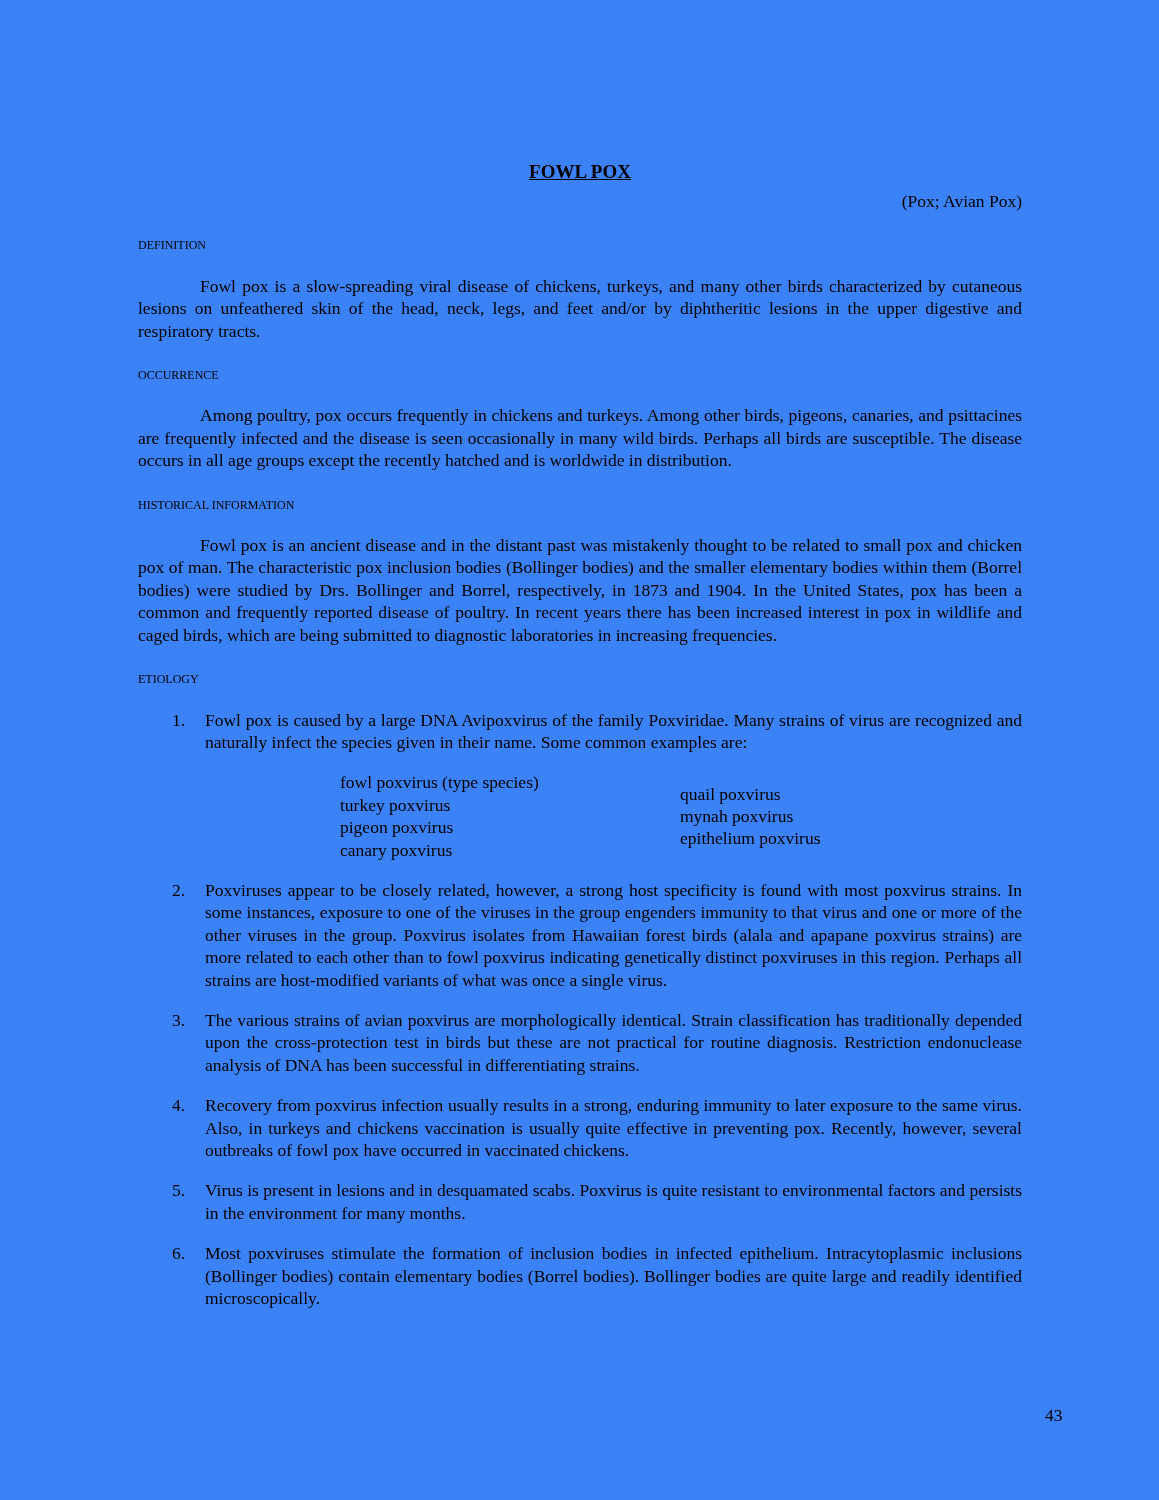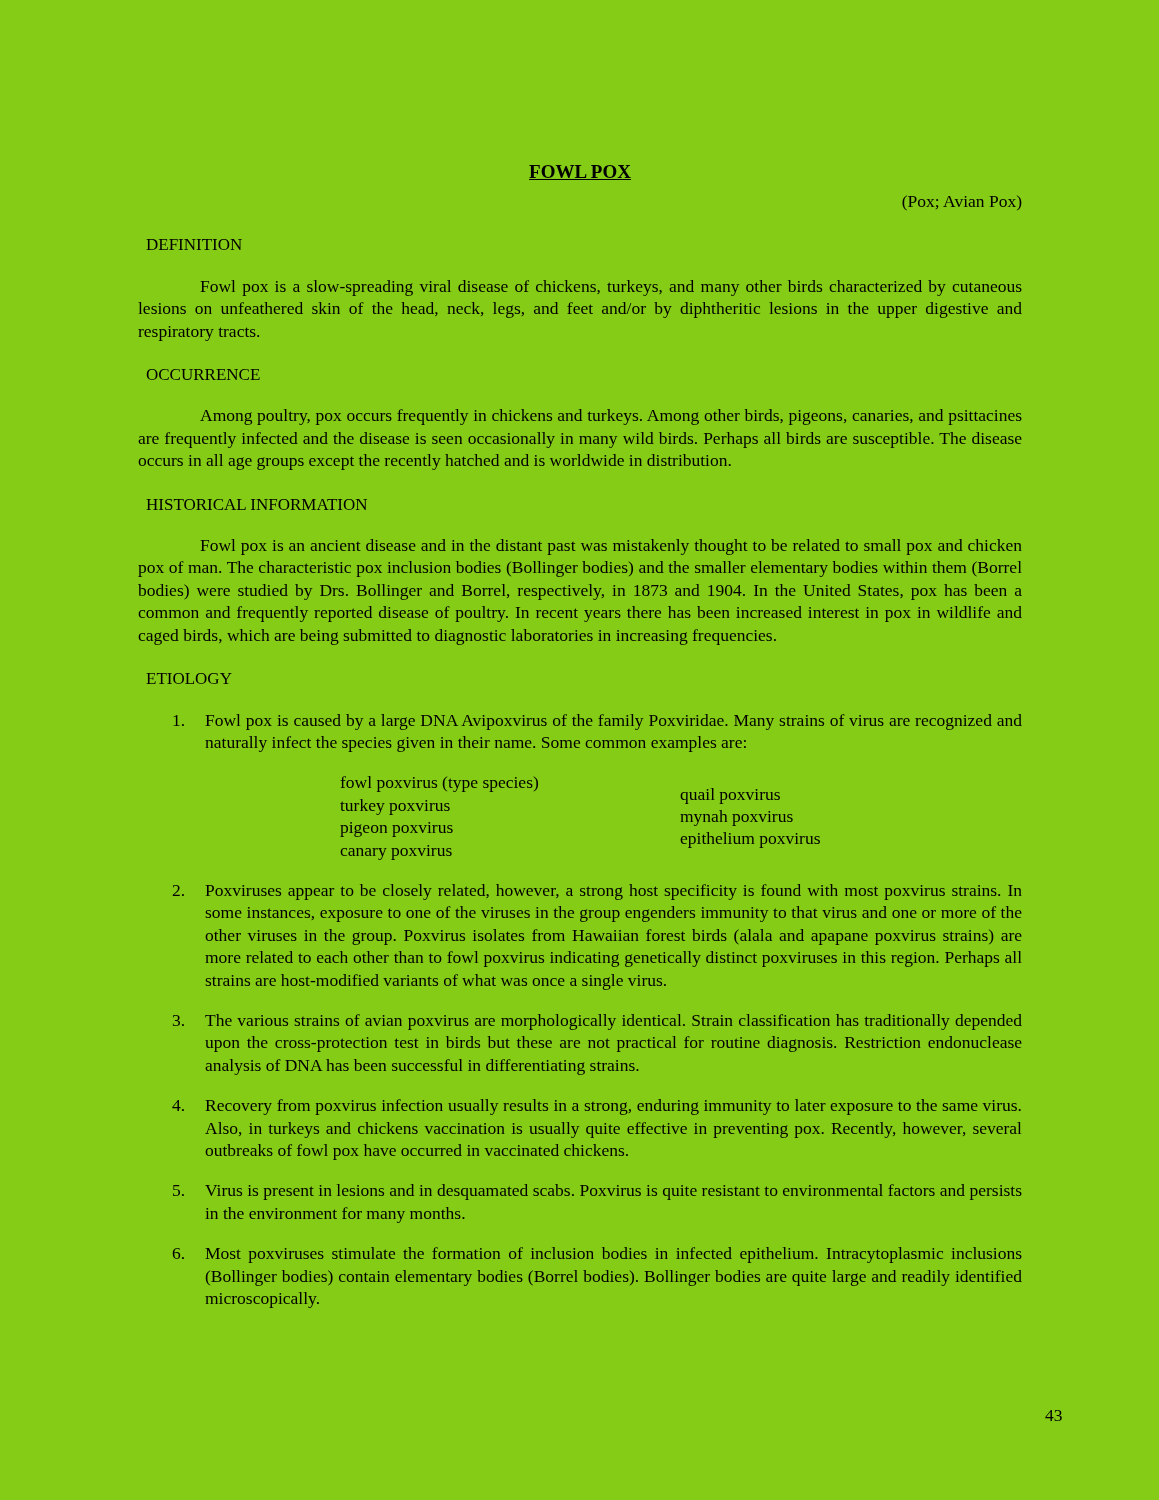--- a/index.html
+++ b/index.html
@@ -4,21 +4,21 @@
 <style>
   html, body {
     margin: 0;
     padding: 0;
     background: #ffffff;
   }
   .page {
     position: relative;
     width: 1159px;
     height: 1500px;
-    background: #84cc16;
+    background: #3b82f6;
     color: #000000;
     font-family: "Liberation Serif", serif;
     font-size: 17.5px;
     line-height: 22.4px;
     overflow: hidden;
   }
   .content {
     position: absolute;
     left: 138px;
     top: 160px;
@@ -31,22 +31,22 @@
     font-weight: bold;
     text-decoration: underline;
     line-height: 24px;
     font-family: "Liberation Serif", serif;
   }
   .doc-subtitle {
     margin-top: 6px;
     text-align: right;
   }
   .heading {
-    margin: 22px 0 0 8px;
-    font-size: 17px;
+    margin: 22px 0 0 0;
+    font-size: 12px;
     font-weight: normal;
     line-height: 22.4px;
     font-family: "Liberation Serif", serif;
   }
   .para {
     margin: 18px 0 0 0;
     text-align: justify;
     text-indent: 62px;
   }
   .list-item {

